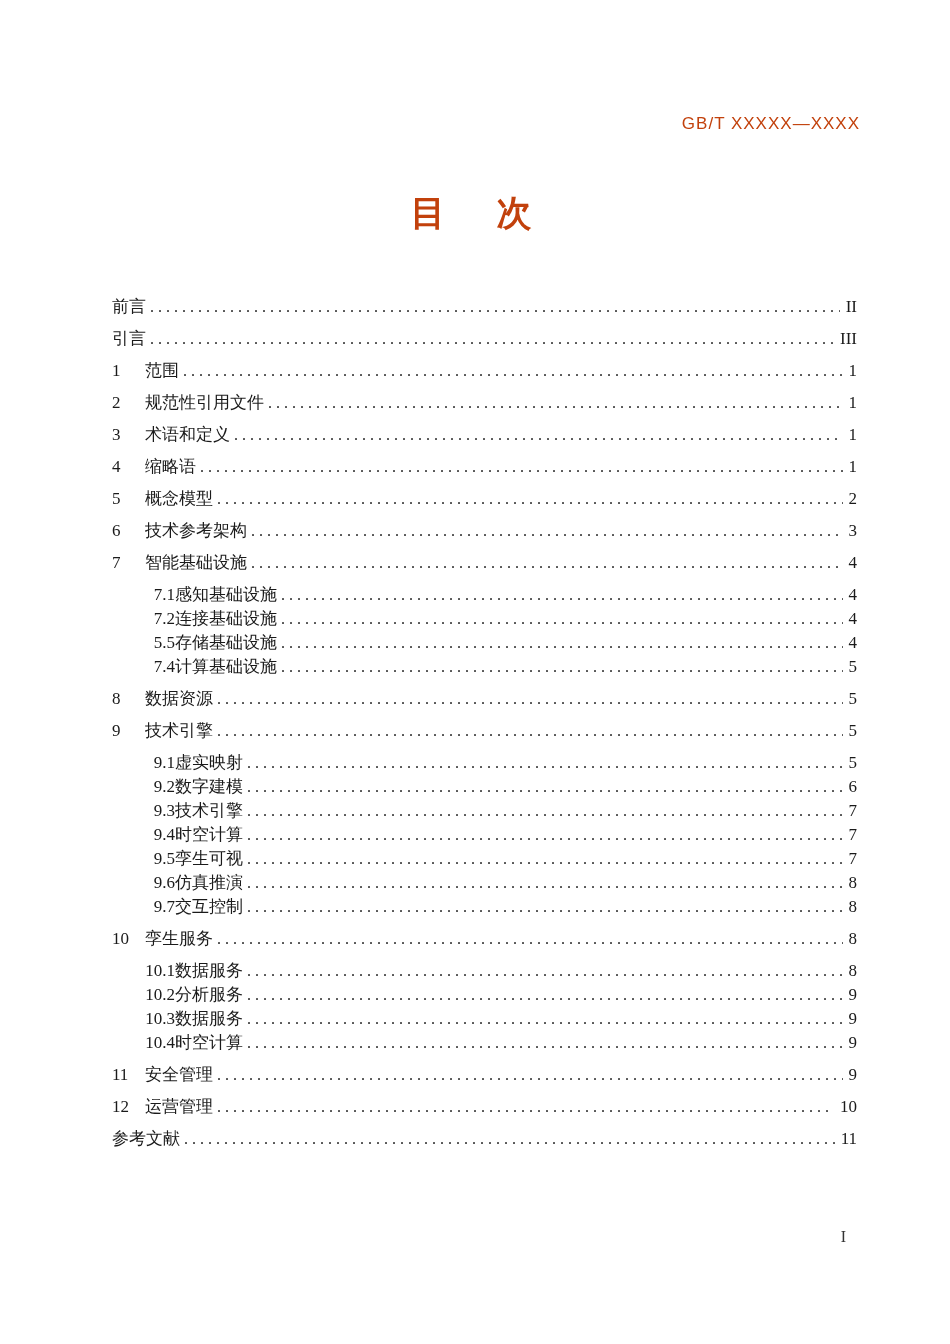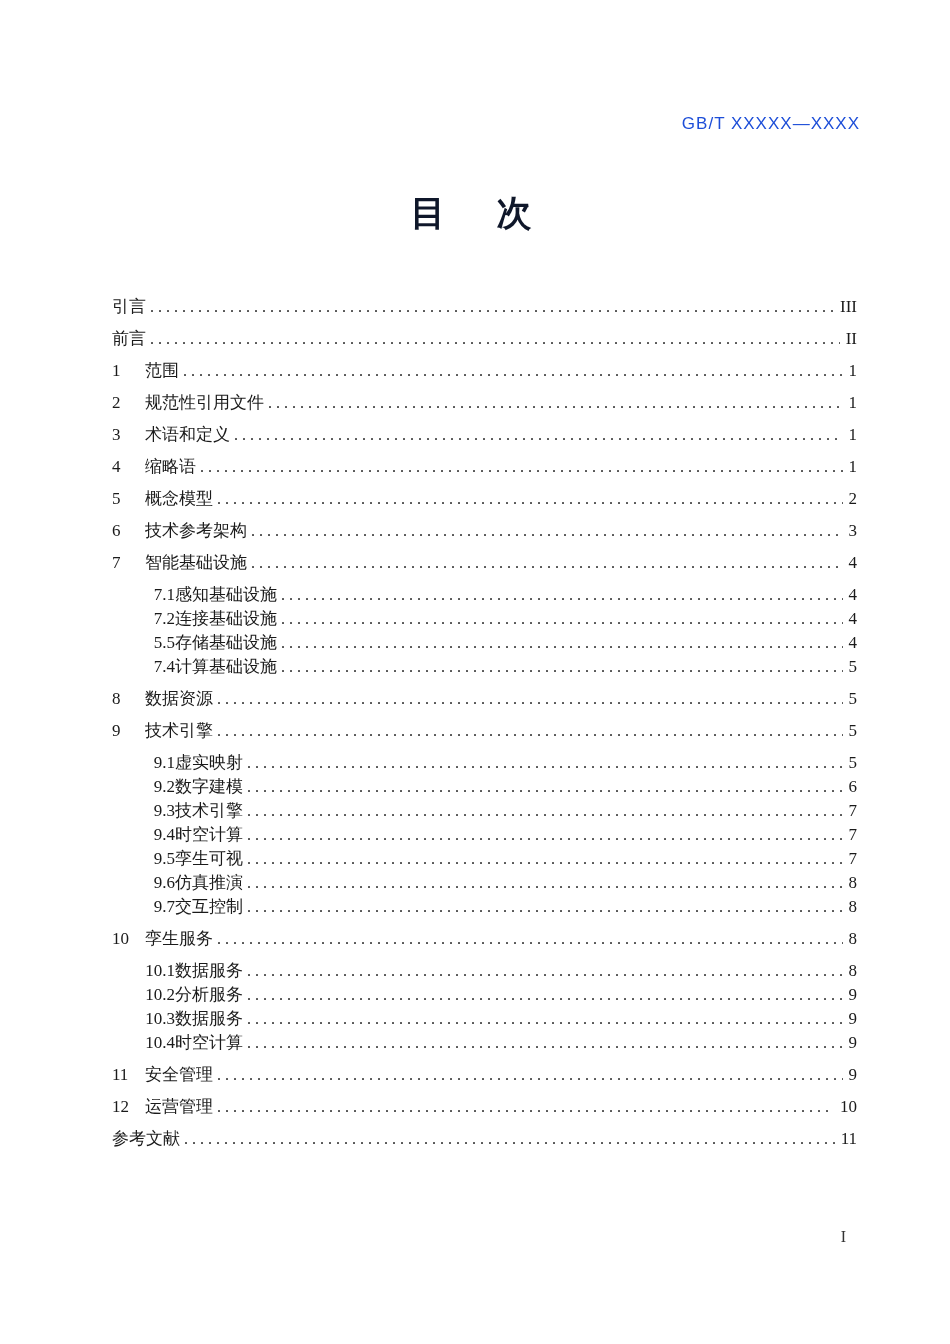--- a/index.html
+++ b/index.html
@@ -16,32 +16,32 @@
     color: #1a1a1a;
   }
   .doc-number {
     position: absolute;
     top: 114px;
     right: 90px;
     font-family: "Liberation Sans", "DejaVu Sans", sans-serif;
     font-size: 17px;
     font-weight: 500;
     letter-spacing: 1px;
-    color: #1d4ed8;
+    color: #c2410c;
   }
   .page-title {
     position: absolute;
     top: 190px;
     left: 0;
     width: 100%;
     text-align: center;
     font-size: 35px;
     font-weight: bold;
     letter-spacing: 8px;
-    color: #0f172a;
+    color: #c2410c;
     font-family: Liberation Serif, serif;
   }
   .toc-list {
     position: absolute;
     top: 286px;
     left: 112px;
     right: 93px;
   }
   .toc-row {
     display: flex;
@@ -100,29 +100,29 @@
 </head>
 <body>
 
 <div class="doc-number">GB/T XXXXX—XXXX</div>
 
 <div class="page-title">目　次</div>
 
 <div class="toc-list">
     <div class="toc-row l0">
     <span class="toc-num empty"></span>
+    <span class="toc-label">前言</span>
+    <span class="toc-dots"></span>
+    <span class="toc-page">II</span>
+  </div>
+    <div class="toc-row l0">
+    <span class="toc-num empty"></span>
     <span class="toc-label">引言</span>
     <span class="toc-dots"></span>
     <span class="toc-page">III</span>
-  </div>
-    <div class="toc-row l0">
-    <span class="toc-num empty"></span>
-    <span class="toc-label">前言</span>
-    <span class="toc-dots"></span>
-    <span class="toc-page">II</span>
   </div>
     <div class="toc-row l0">
     <span class="toc-num">1</span>
     <span class="toc-label">范围</span>
     <span class="toc-dots"></span>
     <span class="toc-page">1</span>
   </div>
     <div class="toc-row l0">
     <span class="toc-num">2</span>
     <span class="toc-label">规范性引用文件</span>

